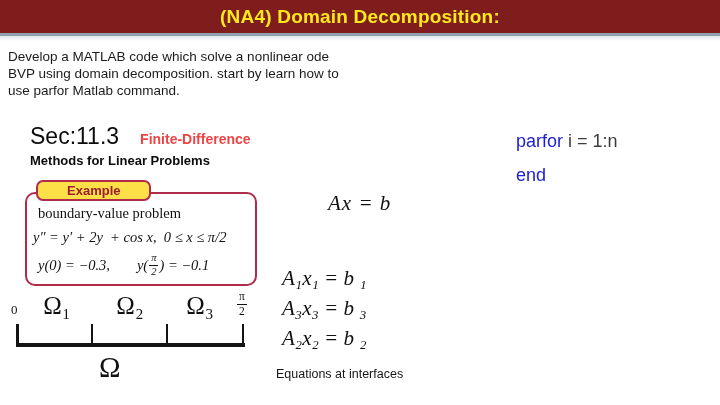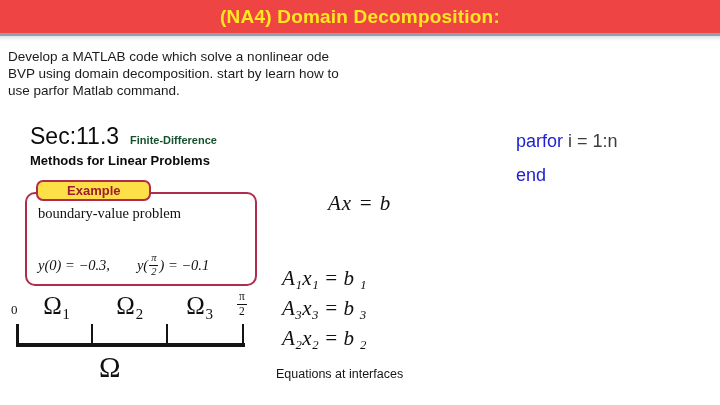--- a/index.html
+++ b/index.html
@@ -7,42 +7,42 @@
     position:relative; width:720px; height:405px; overflow:hidden;
     background:#ffffff; font-family:"Liberation Sans","DejaVu Sans",sans-serif;
     color:#161616;
   }
   .serif { font-family:"Liberation Serif","DejaVu Serif",serif; }
   .ital { font-style:italic; }
 
   
   .titlebar {
     position:absolute; top:0; left:0; width:720px; height:33px;
-    background:#ef4444; border-bottom:3px solid #8fa1b0;
+    background:#7f1d1d; border-bottom:3px solid #8fa1b0;
     display:flex; align-items:center; justify-content:center;
   }
   .titlebar h1 {
     margin:0; font-size:19px; font-weight:bold; color:#FFE81C; letter-spacing:0.2px;
   }
   .header-shadow {
     position:absolute; top:36px; left:0; width:720px; height:5px;
     background:linear-gradient(#dfe7ed, #ffffff);
   }
 
   
   .intro {
     position:absolute; left:8px; top:48px; width:345px;
     font-size:13.5px; line-height:17px; color:#1b1b1b; white-space:pre-line; margin:0;
   }
 
   
   .sec { position:absolute; left:30px; top:123px; }
   .sec-line1 { display:flex; align-items:baseline; }
   .sec-num { font-size:23px; font-weight:normal; color:#0b0b0b; }
-  .sec-sub { font-size:11px; font-weight:bold; margin-left:11px; color:#14532d; }
+  .sec-sub { font-size:14px; font-weight:bold; margin-left:21px; color:#ef4444; }
   .sec-sub2 { font-size:13px; font-weight:bold; margin-top:3px; color:#0b0b0b; }
 
   
   .code { position:absolute; left:516px; top:124px; font-size:18px; color:#3c3c3c; }
   .code-line { height:34px; line-height:34px; white-space:pre; }
   .code-line.indent { padding-left:24px; }
   .kw { color:#2121D1; }
 
   
   .example-box {
@@ -109,20 +109,21 @@
   </div>
 
   <div class="code">
     <div class="code-line"><span class="kw">parfor</span><span> i = 1:n</span></div>
     <div class="code-line"><span class="kw">end</span></div>
   </div>
 
   <div class="example-tab">Example</div>
   <div class="example-box"></div>
   <div class="ex-line1 serif">boundary-value problem</div>
+  <div class="ex-line2 serif ital">y″ = y′ + 2y  + cos x,  0 ≤ x ≤ π/2</div>
   <div class="ex-line3 serif ital">
     <span>y(0) = −0.3,</span>
     <span class="bc2">
       <span>y(</span>
         <span class="frac small">
           <span class="num">π</span>
           <span class="den">2</span>
         </span>
         <span>) = −0.1</span>
     </span>

